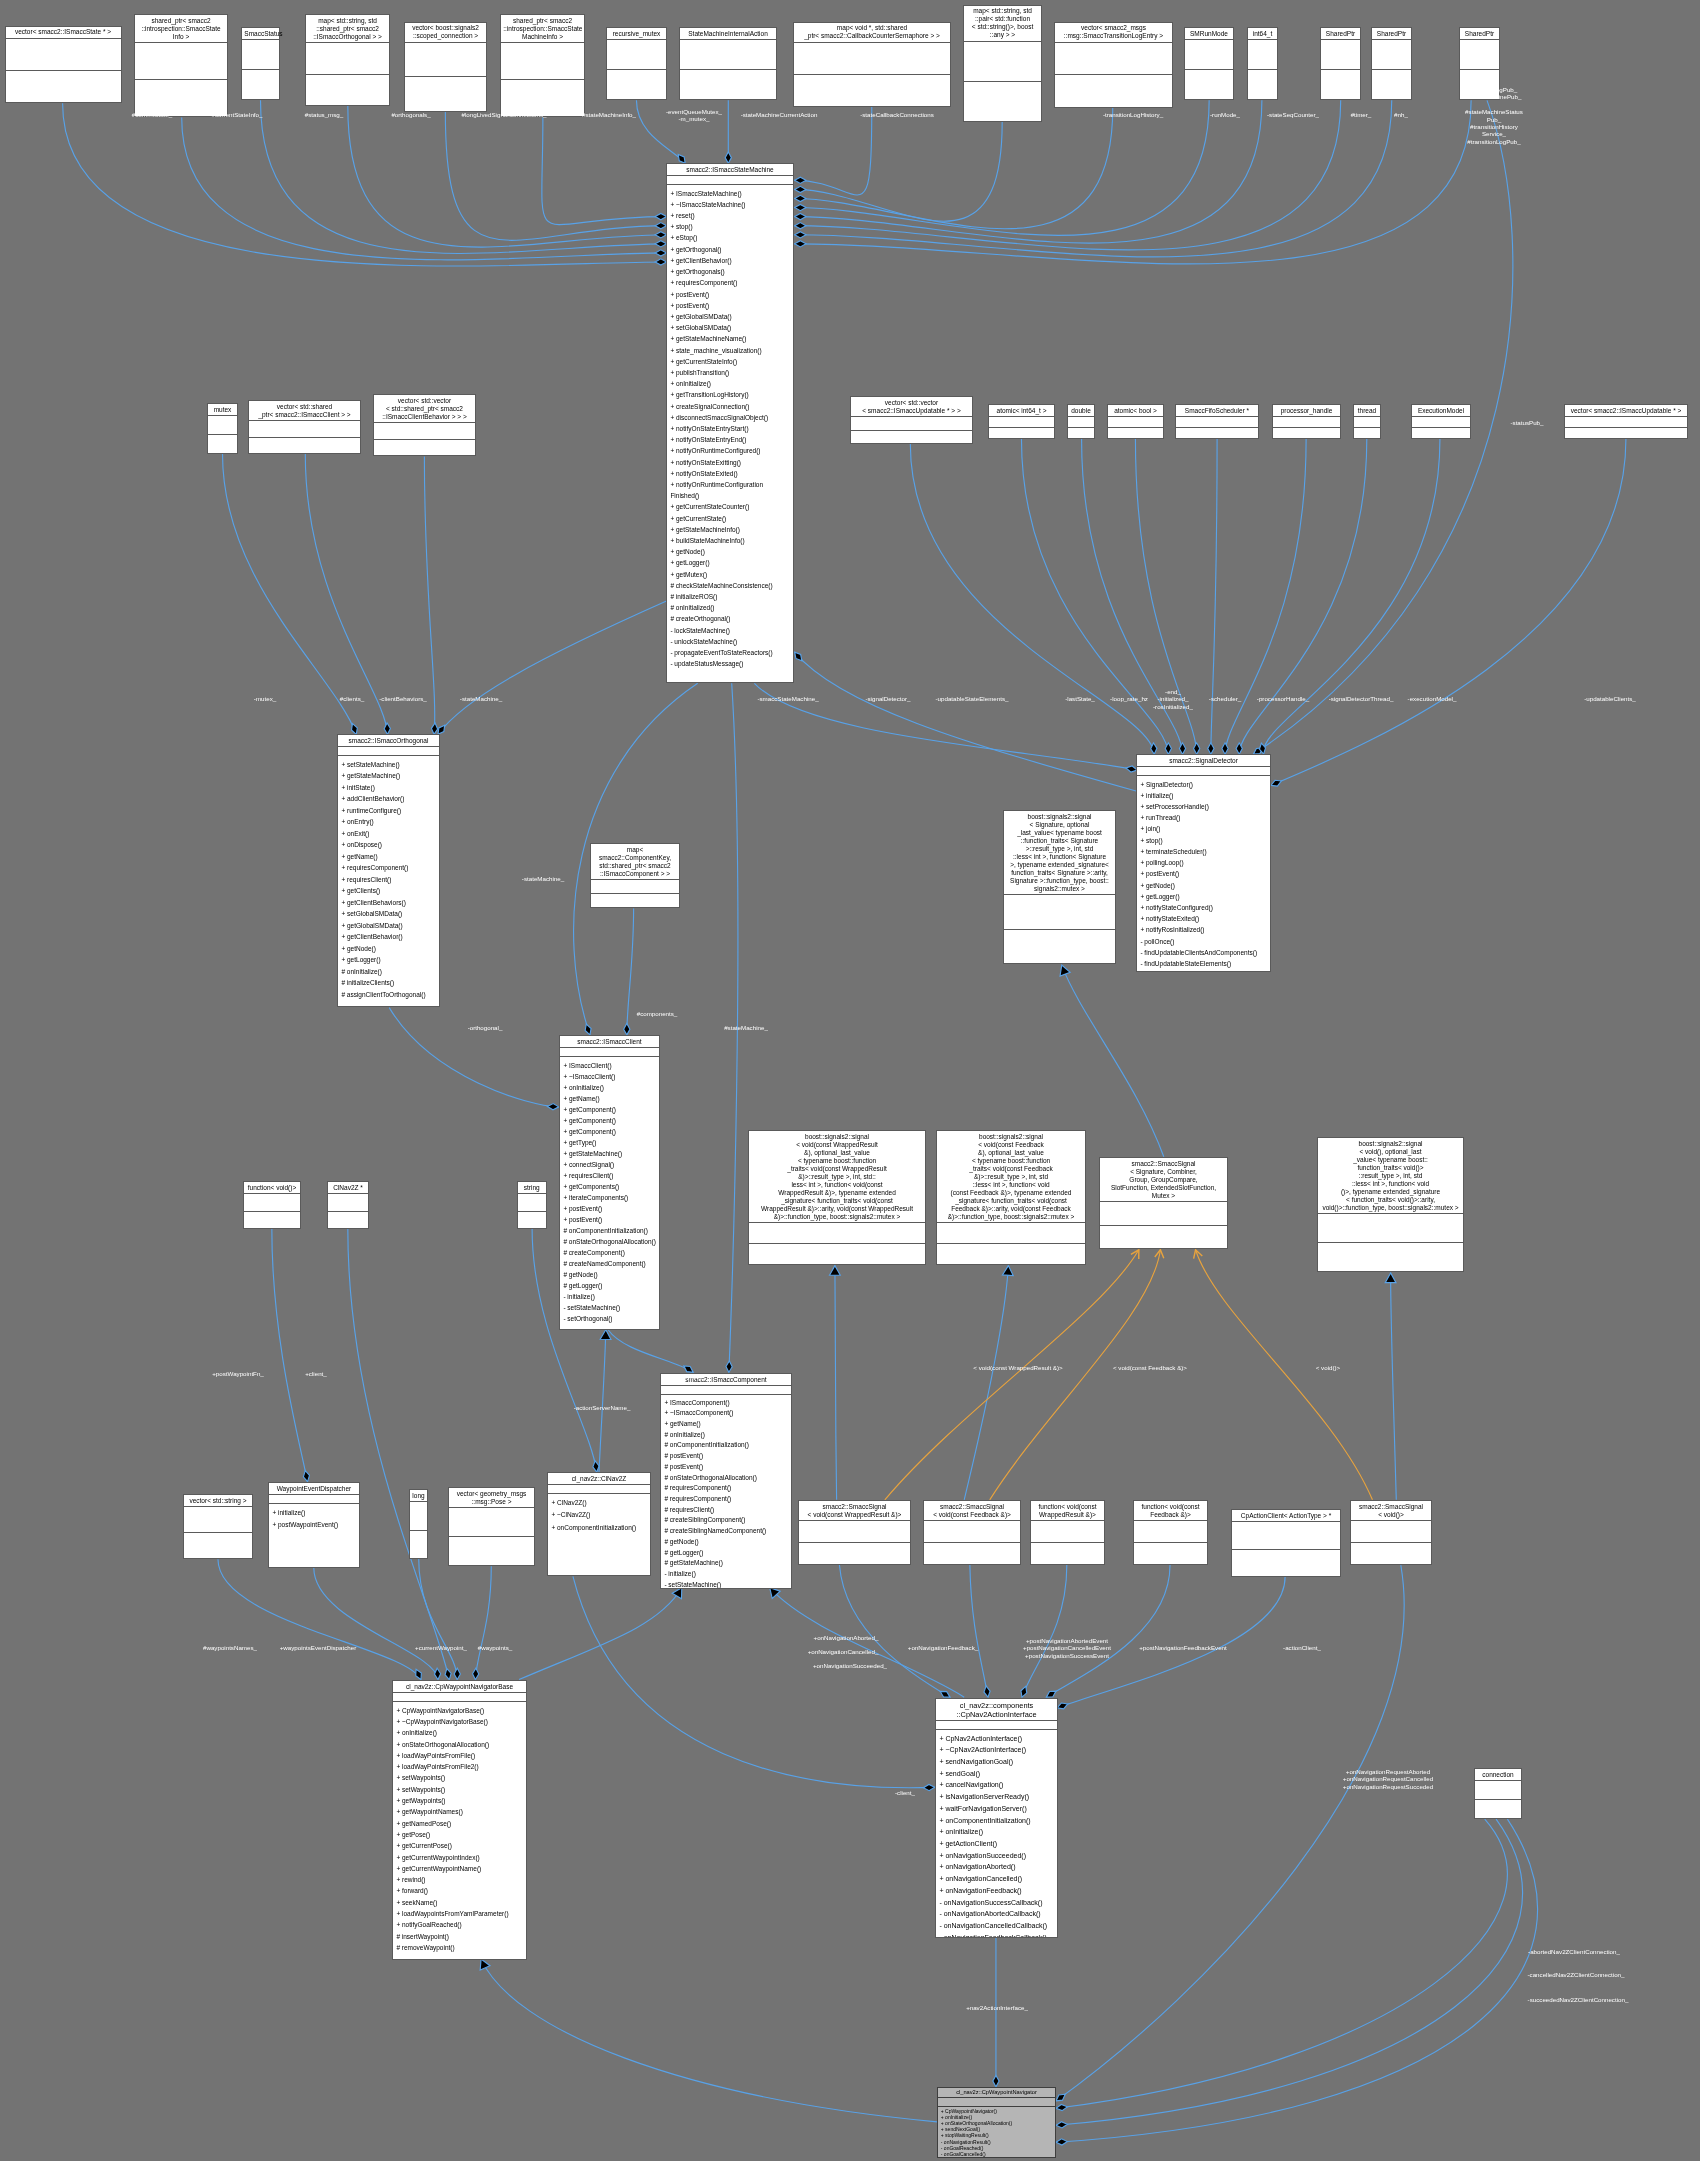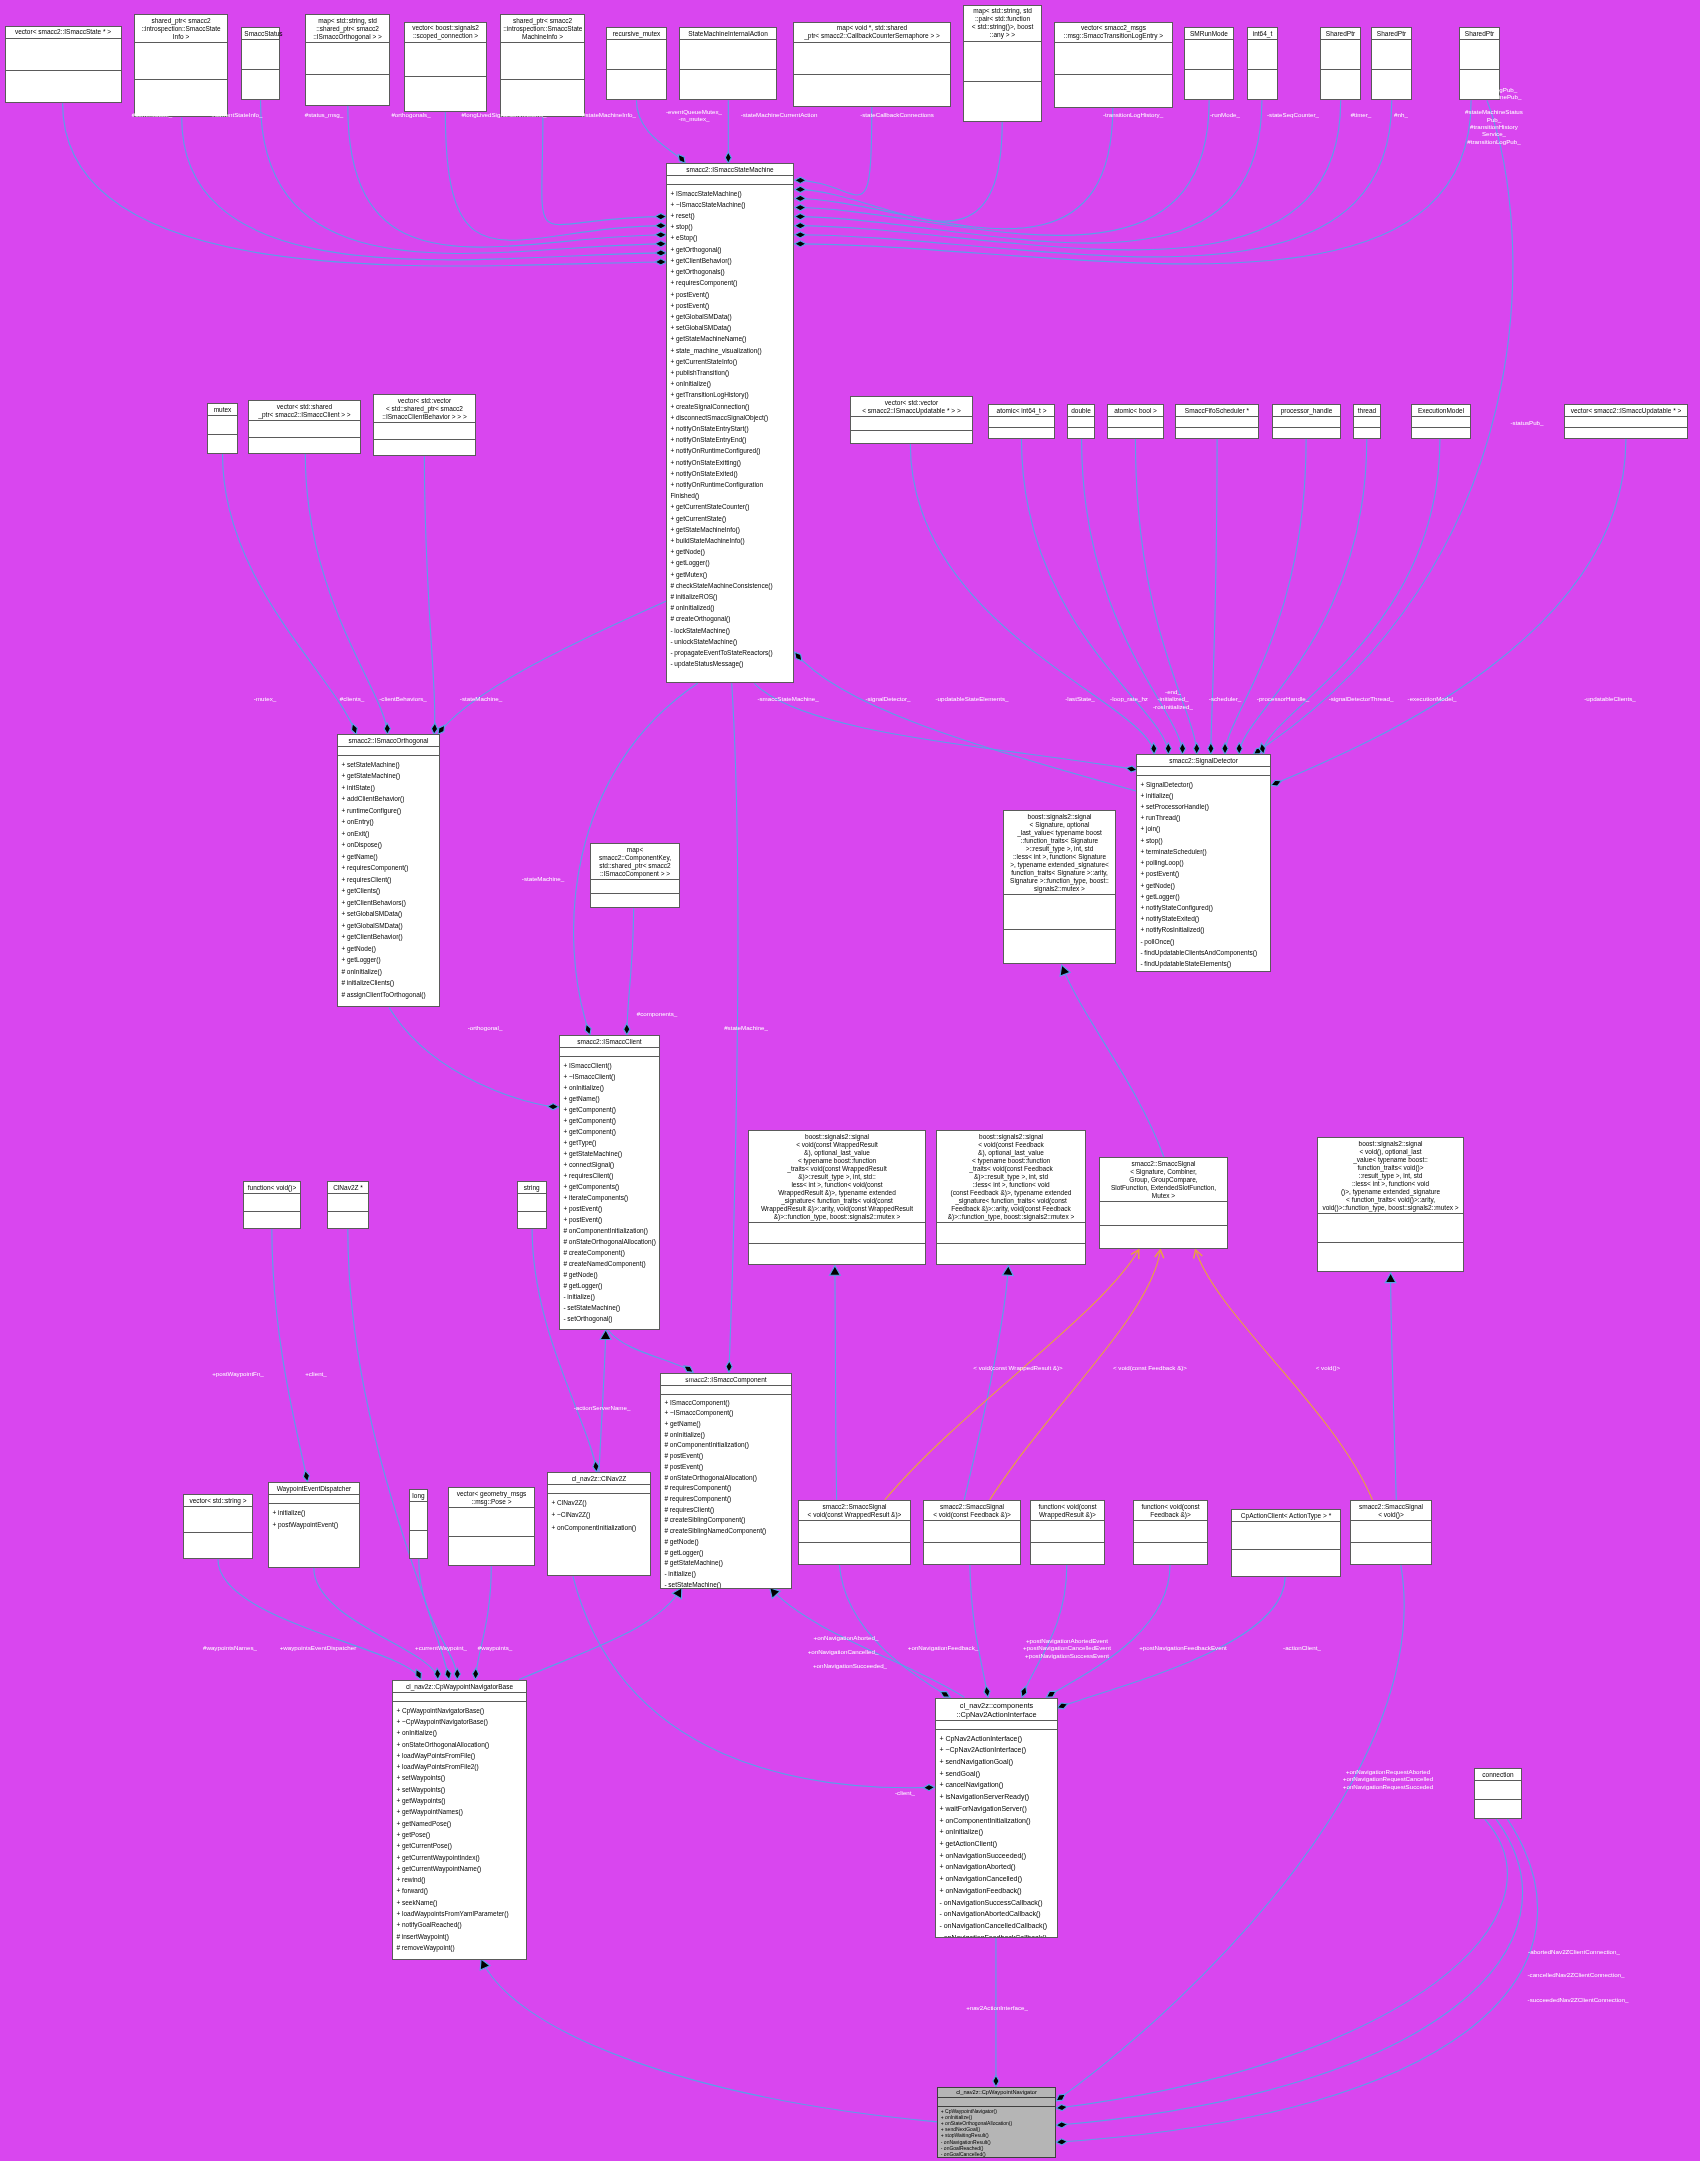--- a/index.html
+++ b/index.html
@@ -1,16 +1,16 @@
 <!DOCTYPE html>
 <html style="font-size:9px"><head>
 <meta charset="utf-8">
 <style>
   html,body{margin:0;padding:0;background:#000;}
-  #canvas{position:relative;width:1701px;height:2161px;background:#d946ef;overflow:hidden;
+  #canvas{position:relative;width:1701px;height:2161px;background:#737373;overflow:hidden;
           font-family:"Liberation Sans","DejaVu Sans",sans-serif;}
   #edges{position:absolute;left:0;top:0;z-index:1;}
   .node{position:absolute;z-index:2;background:#fff;border:1.1px solid #5a5a5a;
         box-sizing:border-box;color:#000;display:flex;flex-direction:column;}
   .node .title{flex:0 0 auto;text-align:center;padding:1.7px 2.3px;font-size:6.5px;line-height:8px;
         white-space:pre-line;border-bottom:1.1px solid #5a5a5a;}
   .node .attrs{flex:0 0 8px;border-bottom:1.1px solid #5a5a5a;}
   .node .methods{flex:1 1 auto;padding:2.3px 1.7px 2.3px 3.4px;font-size:6.5px;overflow:hidden;}
   .method{white-space:pre-line;}
   .node.typebox .attrs{flex:1 1 auto;}

